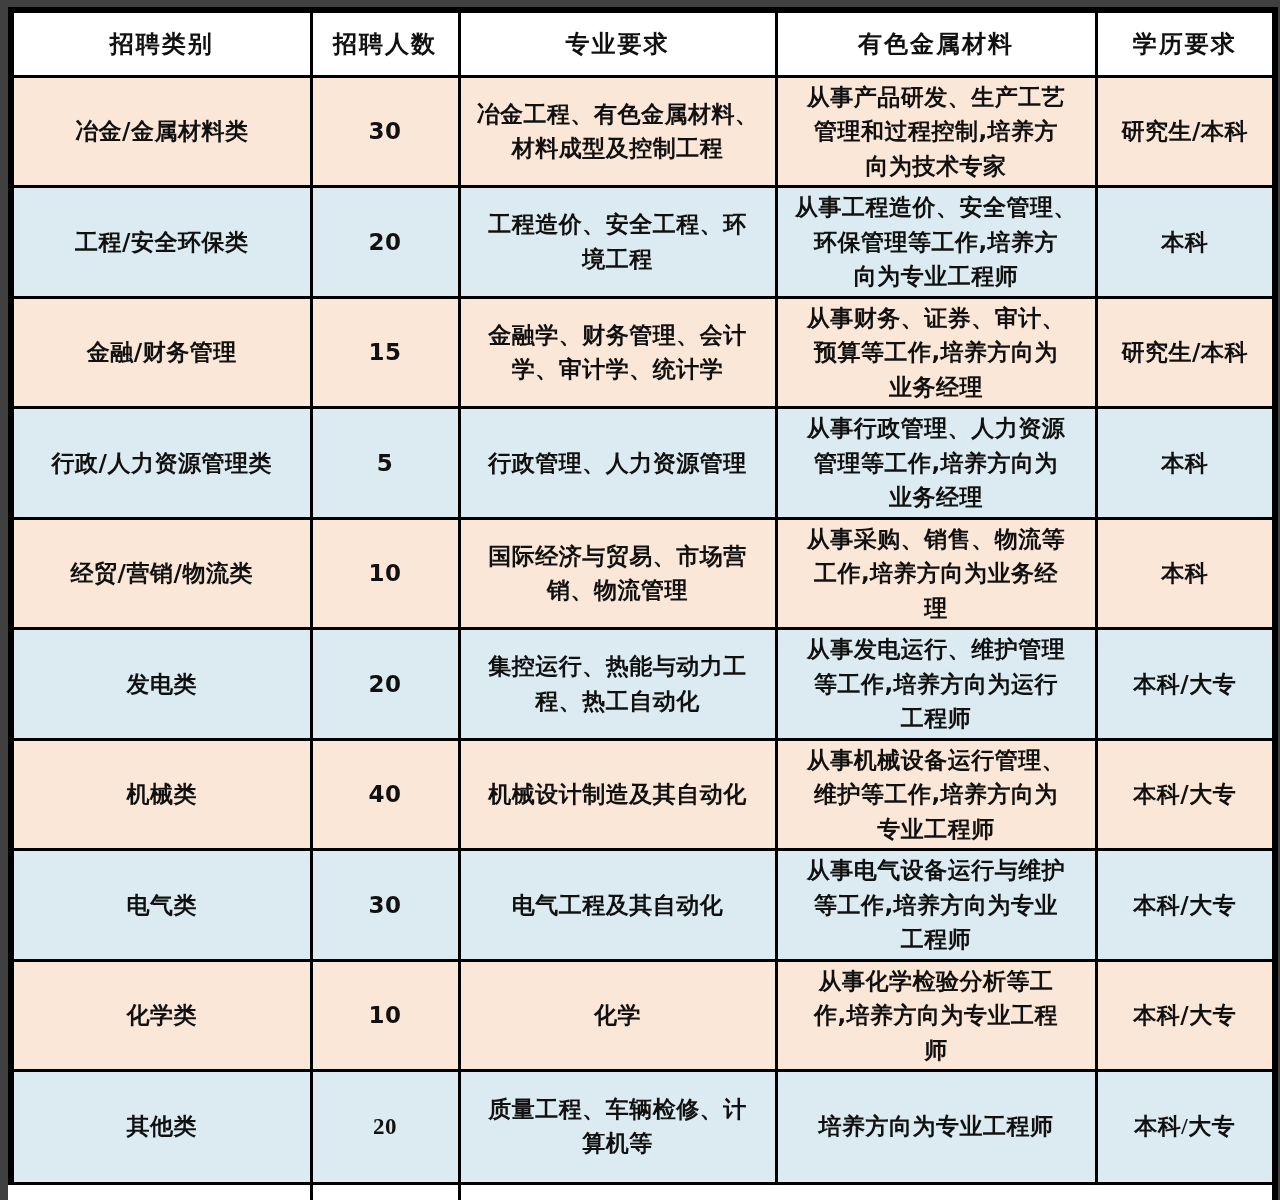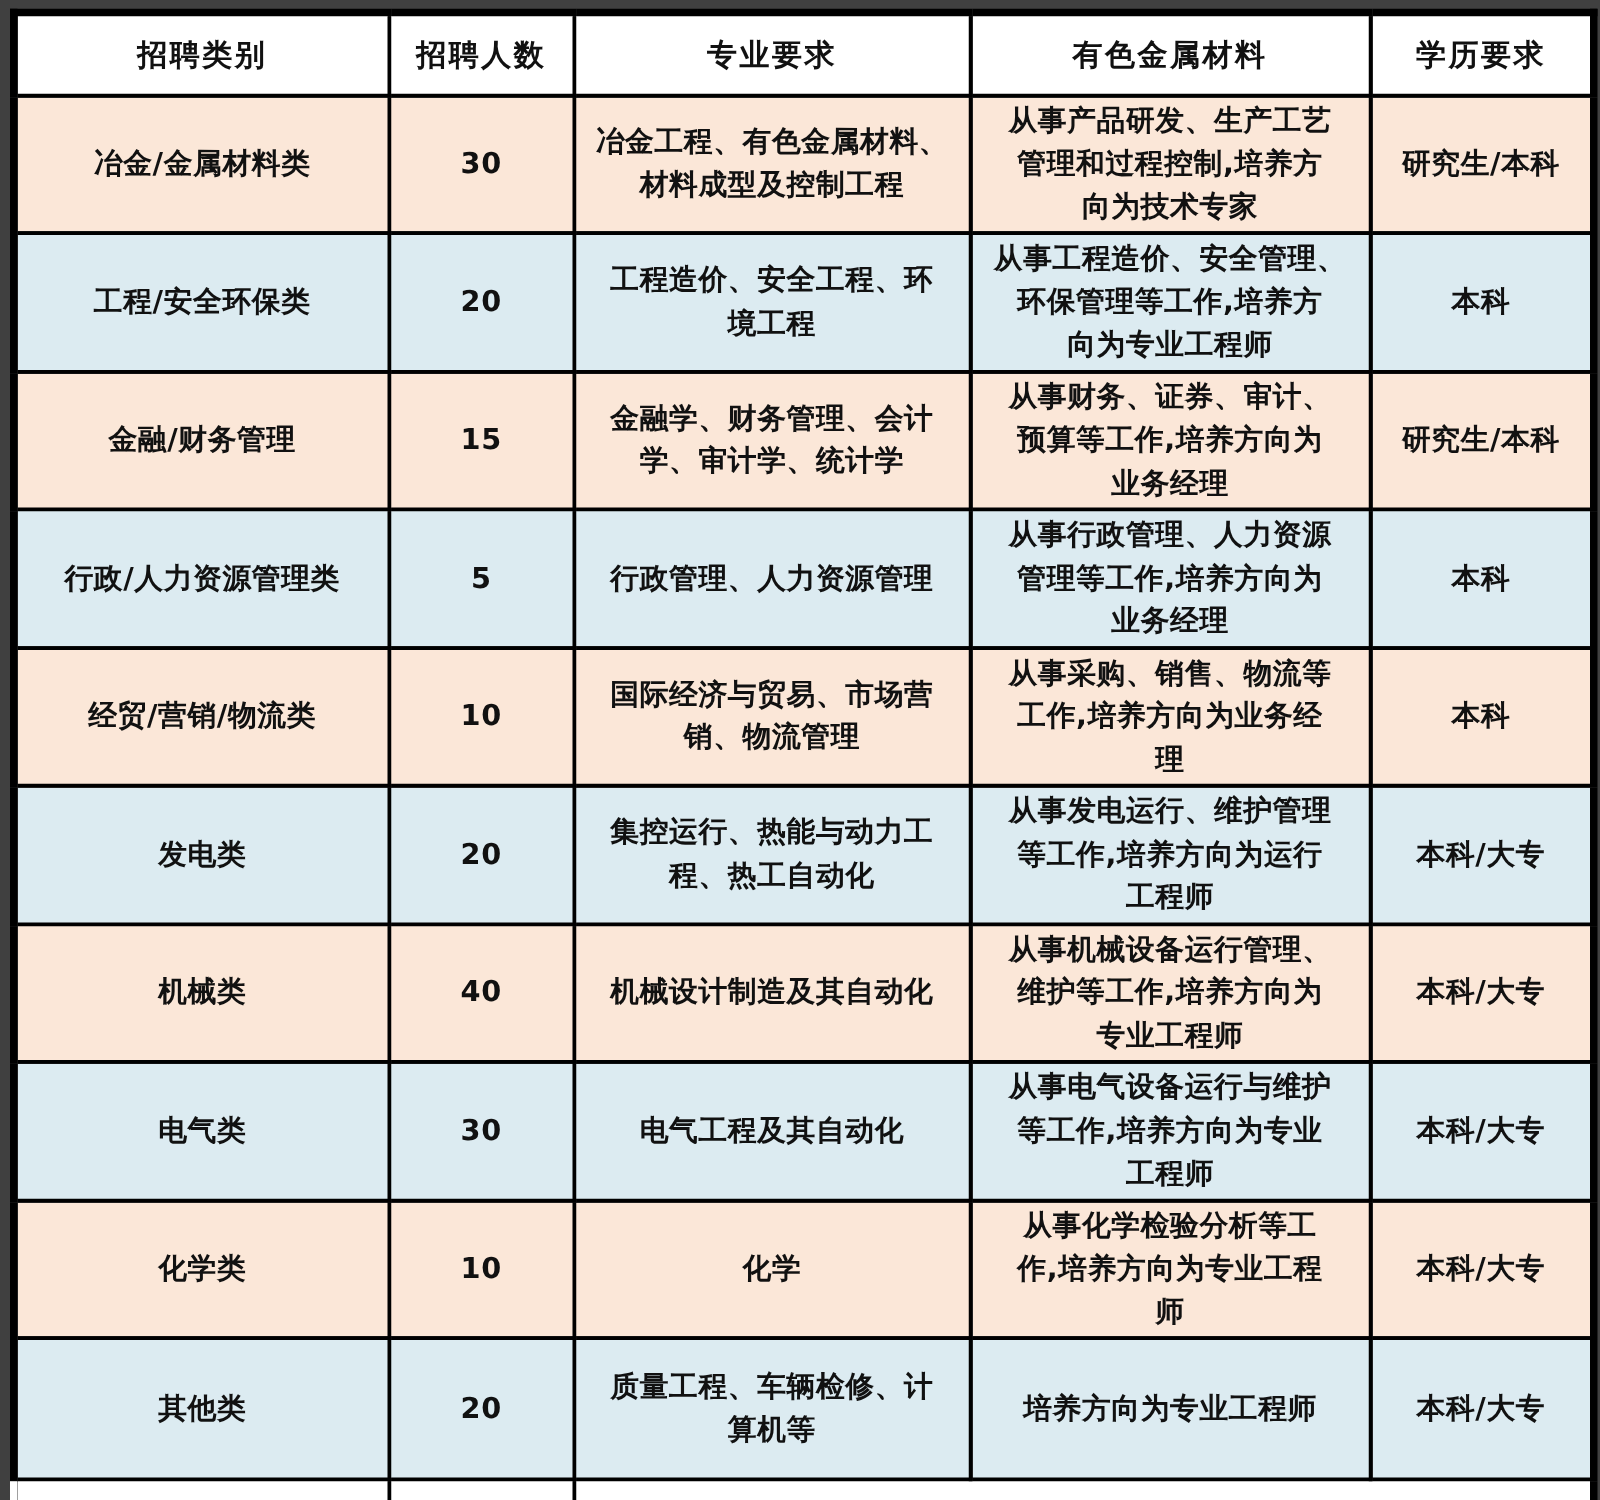--- a/index.html
+++ b/index.html
@@ -46,21 +46,21 @@
   table.recruit tr > *:last-child  { border-right-width: 6px; }
   table.recruit tr.header-row > *  { border-top-width: 6px; }
   table.recruit tr.total-row > *   { border-bottom-width: 6px; }
   
   table.recruit tr.total-row > *:first-child { border-left-color: #ffffff; }
 
   tr.header-row { height: 66px; background: var(--white); }
   tr.header-row th { font-size: 24px; letter-spacing: 2px; }
 
   tr.data-row { height: 105px; }
-  tr.row-short { height: 113px; }
+  tr.row-short { height: 113px; font-family: Liberation Serif, serif; }
   tr.total-row { height: 64px; background: var(--white); }
 
   tr.r-peach td { background: var(--peach); }
   tr.r-blue  td { background: var(--blue); }
 
   td.major-cell {
     white-space: pre-line;
     padding: 2px 8px;
     margin-left: 37px;
   }

